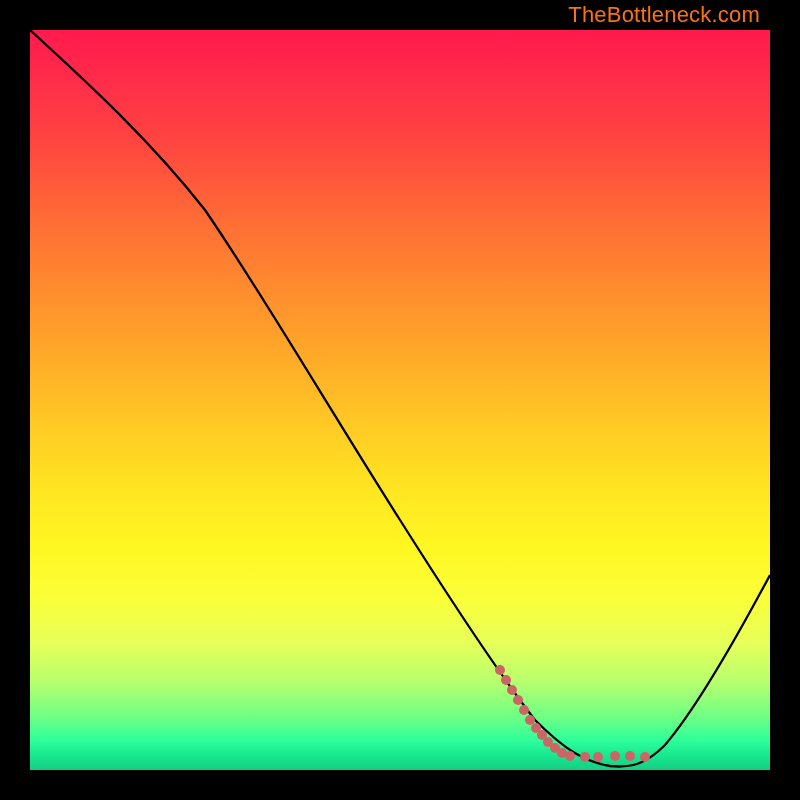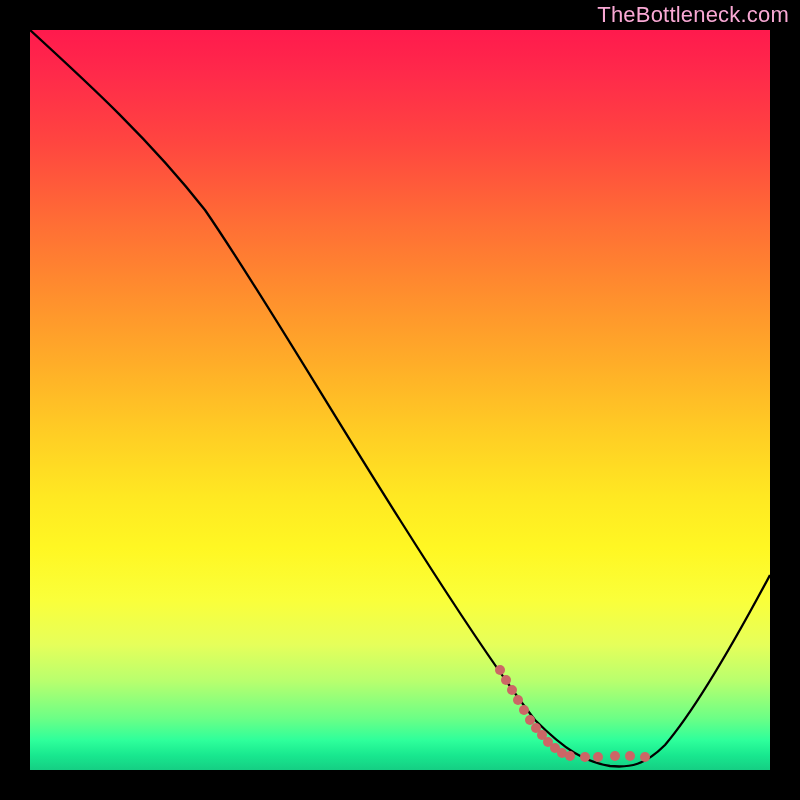--- a/index.html
+++ b/index.html
@@ -61,22 +61,22 @@
   .dots {
     position: absolute;
     left: 0;
     top: 0;
     width: 100%;
     height: 100%;
   }
   .watermark {
     position: absolute;
     top: 2px;
-    right: 11px;
-    color: #f9a8d4;
+    right: 40px;
+    color: #f97316;
     font-family: Arial, Helvetica, sans-serif;
     font-size: 22px;
     letter-spacing: 0.2px;
   }
 </style>
 </head>
 <body>
 
 <div class="frame">
   <div class="plot-area">

